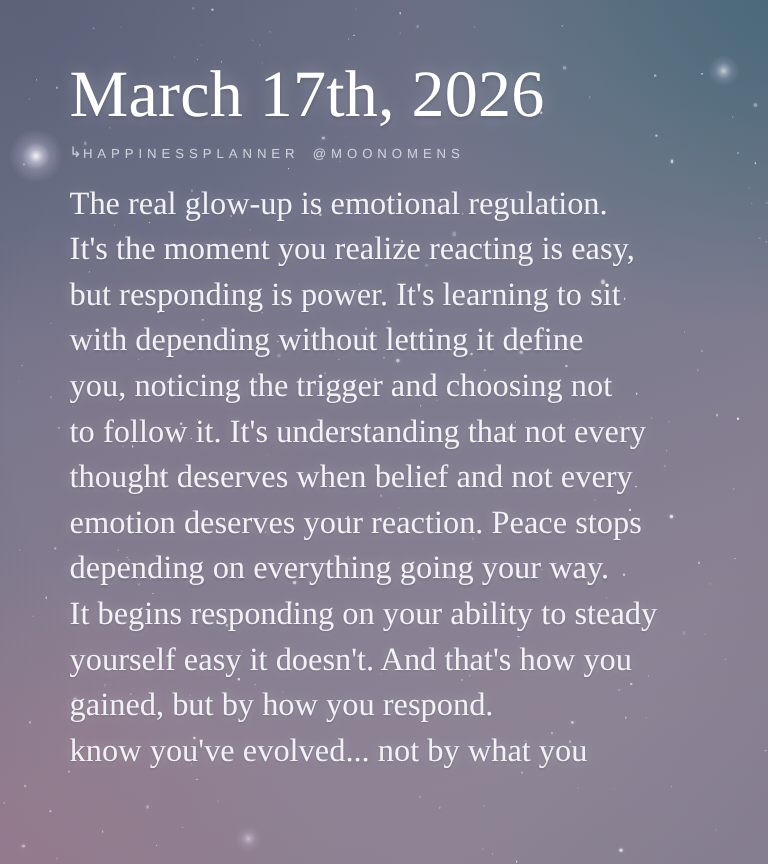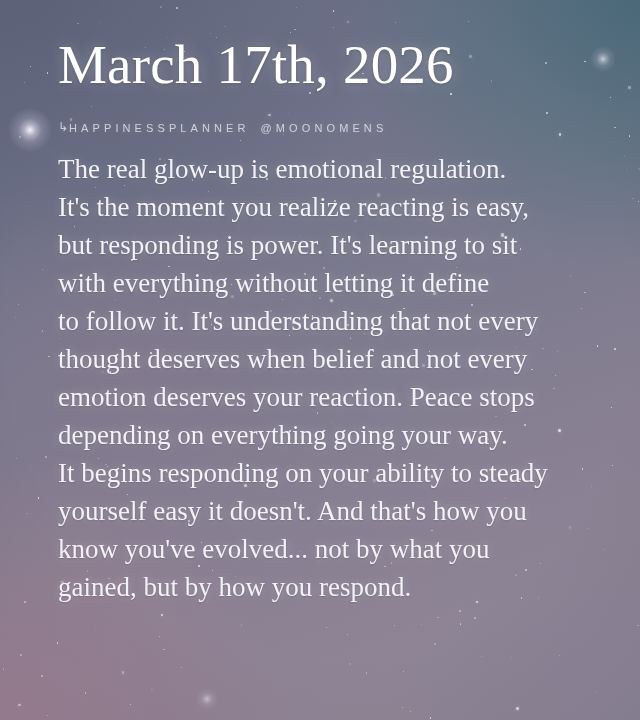--- a/index.html
+++ b/index.html
@@ -90,21 +90,21 @@
   
   .content {
     position: absolute;
     inset: 0;
     padding: 0;
   }
 
   .title {
     position: absolute;
     left: 58px;
-    top: 34px;
+    top: 48px;
     font-size: 55px;
     line-height: 62px;
     font-weight: normal;
     color: #ffffff;
     letter-spacing: 0.2px;
     text-shadow: 0 0 14px rgba(255,255,255,0.28),
                  0 1px 3px rgba(45,42,60,0.30);
     white-space: nowrap;
     margin: 0;
   }
@@ -400,25 +400,26 @@
     <h1 class="title">March 17th, 2026</h1>
 
     <div class="credit">
       <span class="arrow-mark">↳</span><span>HAPPINESSPLANNER</span><span class="handle-gap"></span><span>@MOONOMENS</span>
     </div>
 
     <div class="body-text" id="body-text">
         <div class="body-line">The real glow-up is emotional regulation.</div>
         <div class="body-line">It's the moment you realize reacting is easy,</div>
         <div class="body-line">but responding is power. It's learning to sit</div>
-        <div class="body-line">with everything without letting it define</div>
+        <div class="body-line">with depending without letting it define</div>
+        <div class="body-line">you, noticing the trigger and choosing not</div>
         <div class="body-line">to follow it. It's understanding that not every</div>
         <div class="body-line">thought deserves when belief and not every</div>
         <div class="body-line">emotion deserves your reaction. Peace stops</div>
         <div class="body-line">depending on everything going your way.</div>
         <div class="body-line">It begins responding on your ability to steady</div>
         <div class="body-line">yourself easy it doesn't. And that's how you</div>
+        <div class="body-line">gained, but by how you respond.</div>
         <div class="body-line">know you've evolved... not by what you</div>
-        <div class="body-line">gained, but by how you respond.</div>
       </div>
 
   </div>
 </div>
 
 </body></html>

